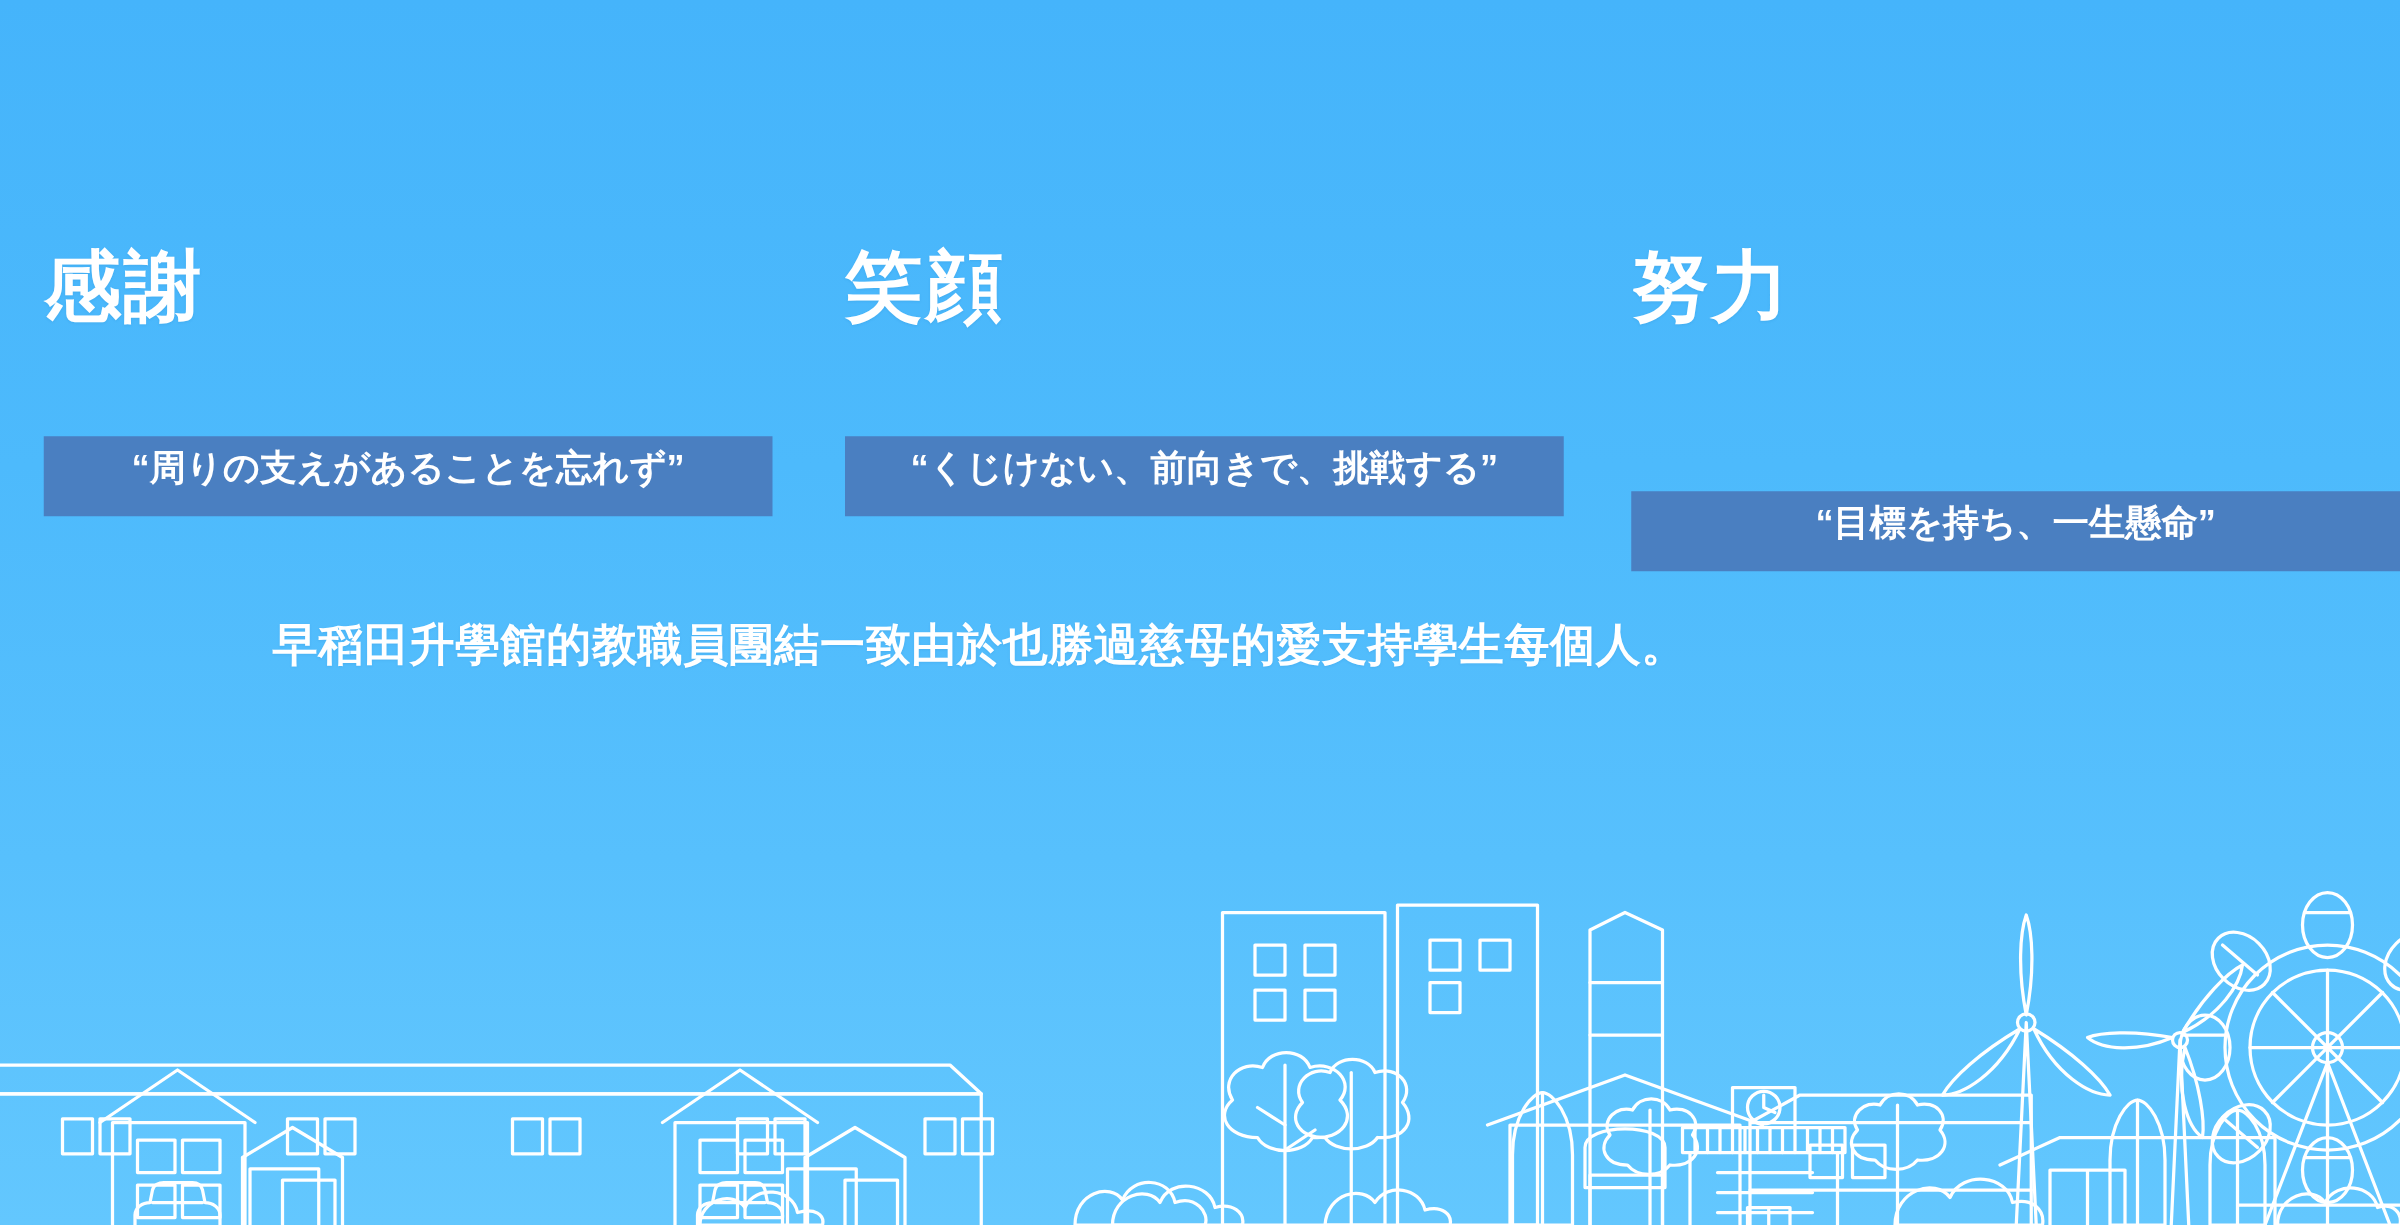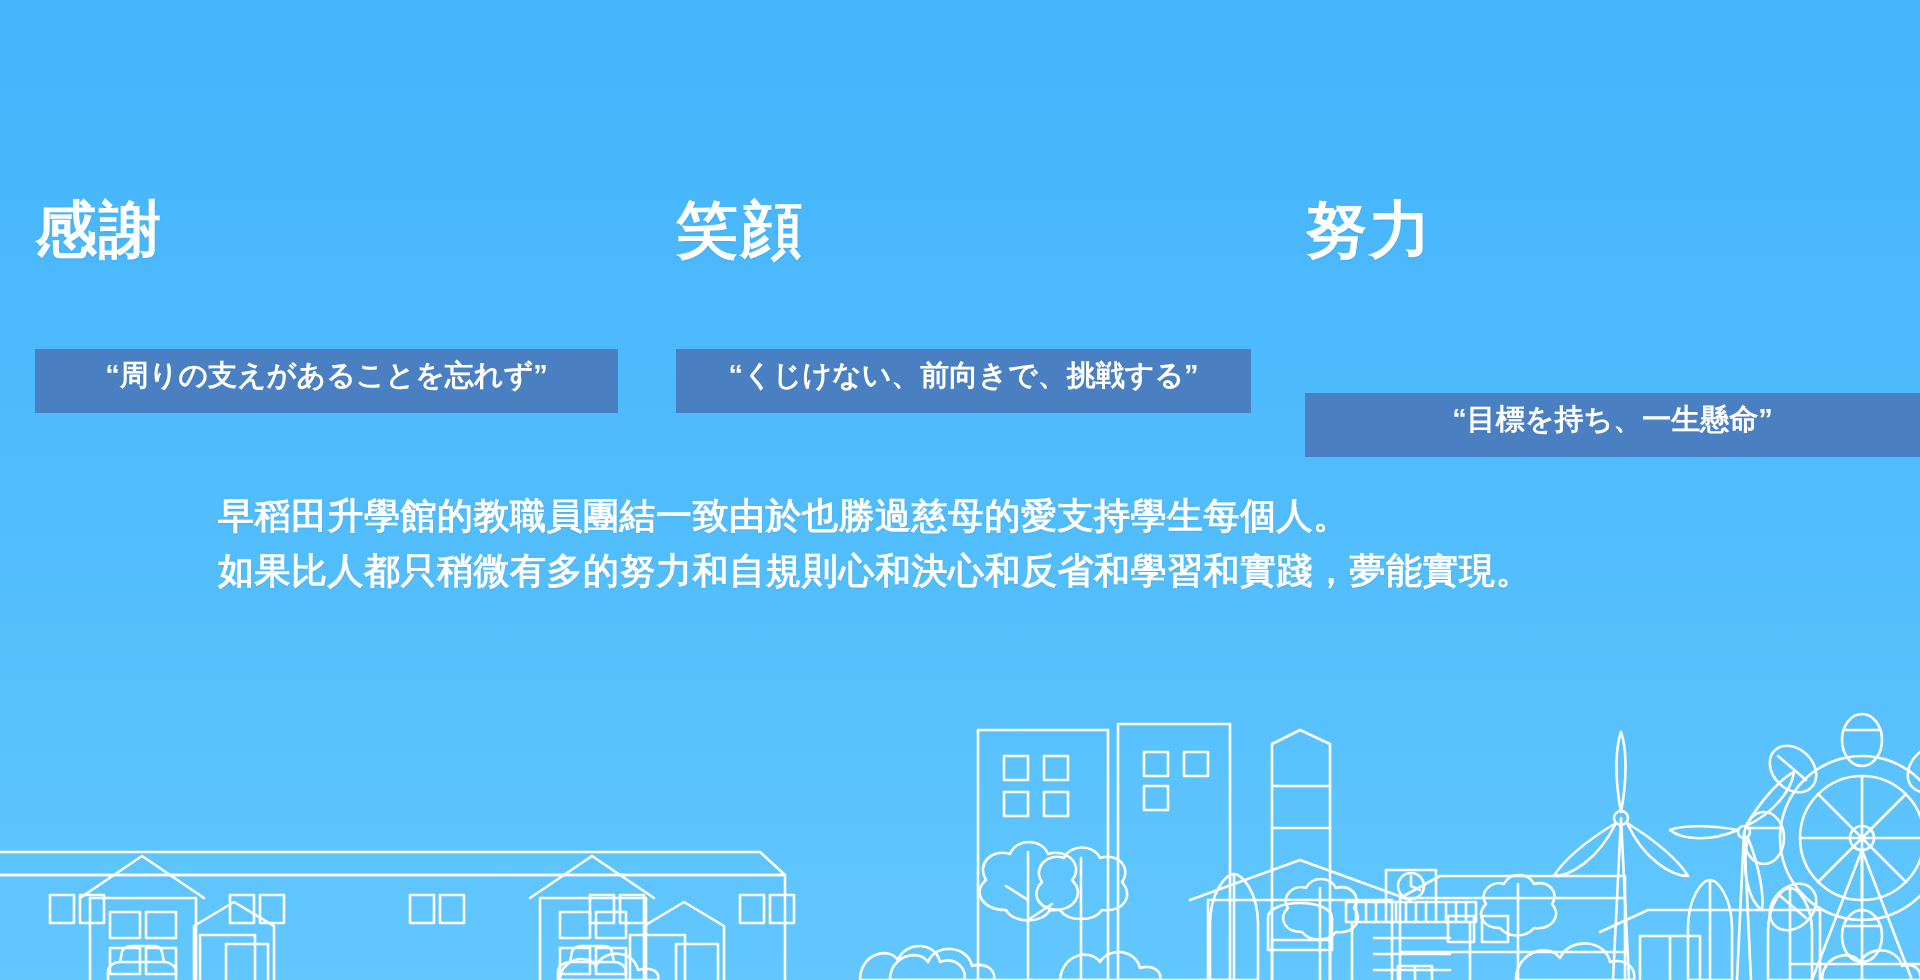--- a/index.html
+++ b/index.html
@@ -319,16 +319,15 @@
     <div class="heading" id="heading-1">笑顔</div>
     <div class="heading" id="heading-2">努力</div>
   </div>
 
   <div class="banner" id="banner-0">“周りの支えがあることを忘れず”</div>
   <div class="banner" id="banner-1">“くじけない、前向きで、挑戦する”</div>
   <div class="banner" id="banner-2">“目標を持ち、一生懸命”</div>
 
   <div id="paragraph">
     <div class="para-line">早稻田升學館的教職員團結一致由於也勝過慈母的愛支持學生每個人。</div>
-    <div class="para-line">如果比人都只稍微有多的努力和自規則心和決心和反省和學習和實踐，夢能實現。</div>
   </div>
 
 </div>
 
 </body></html>

